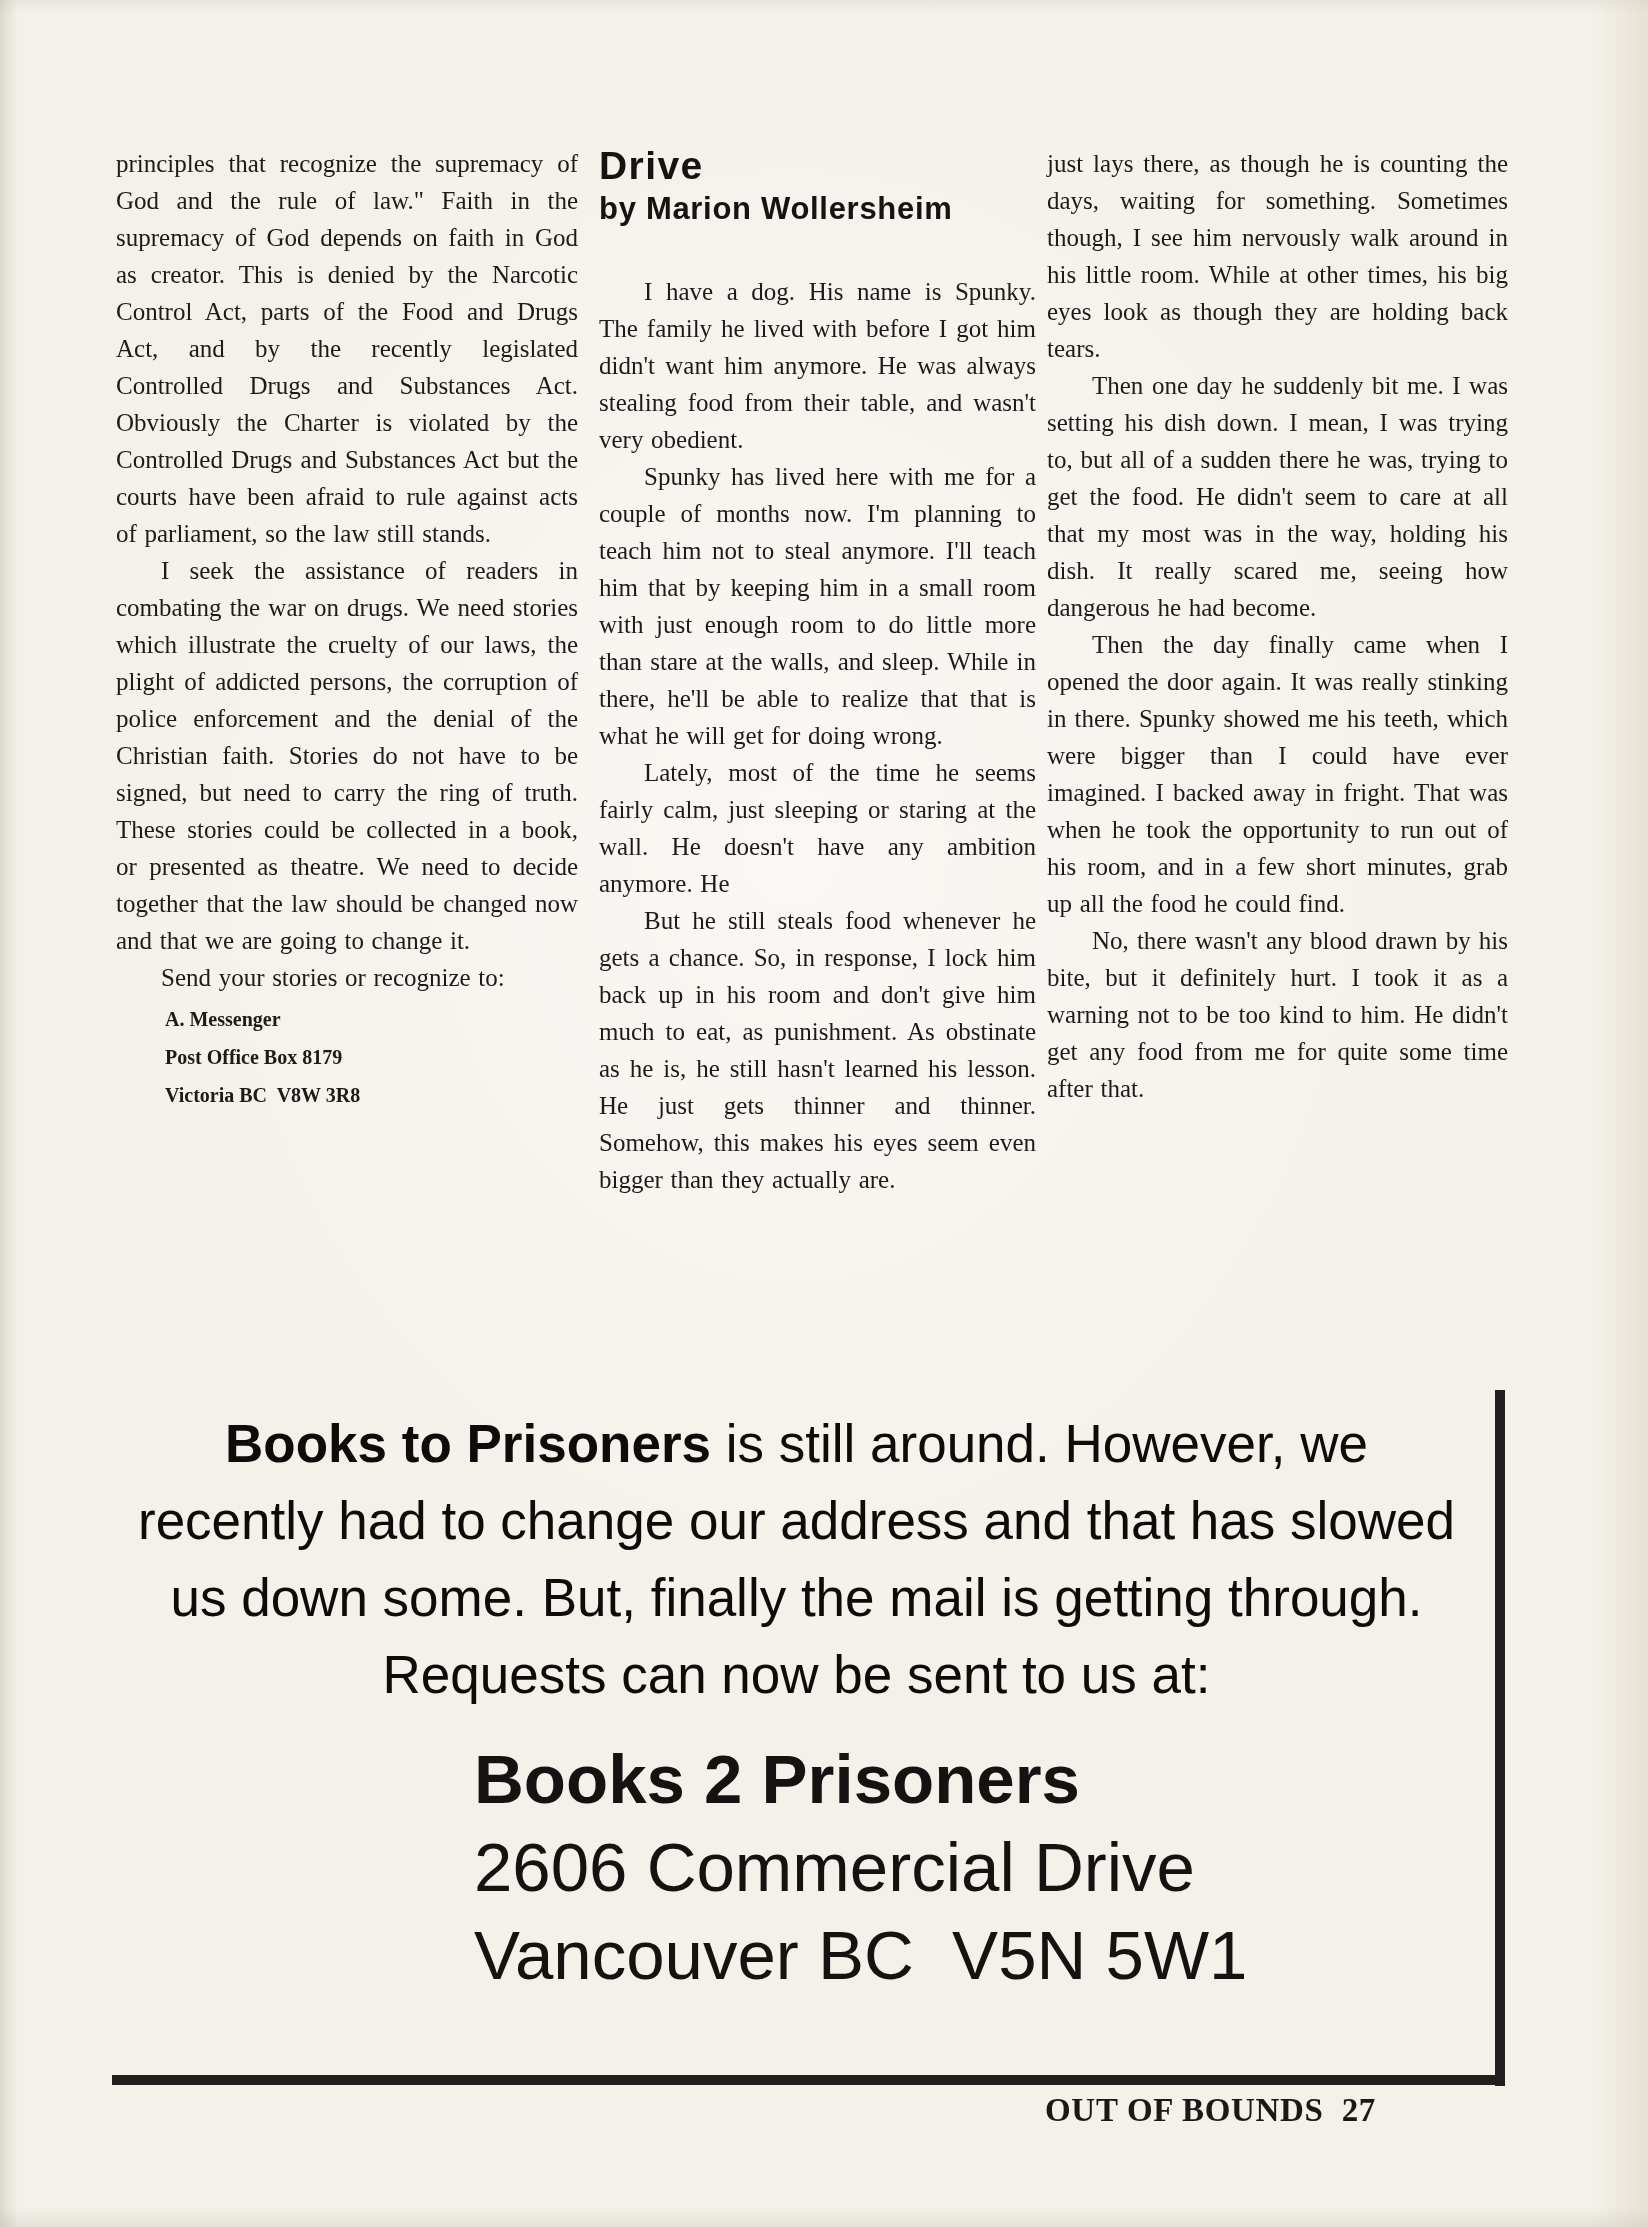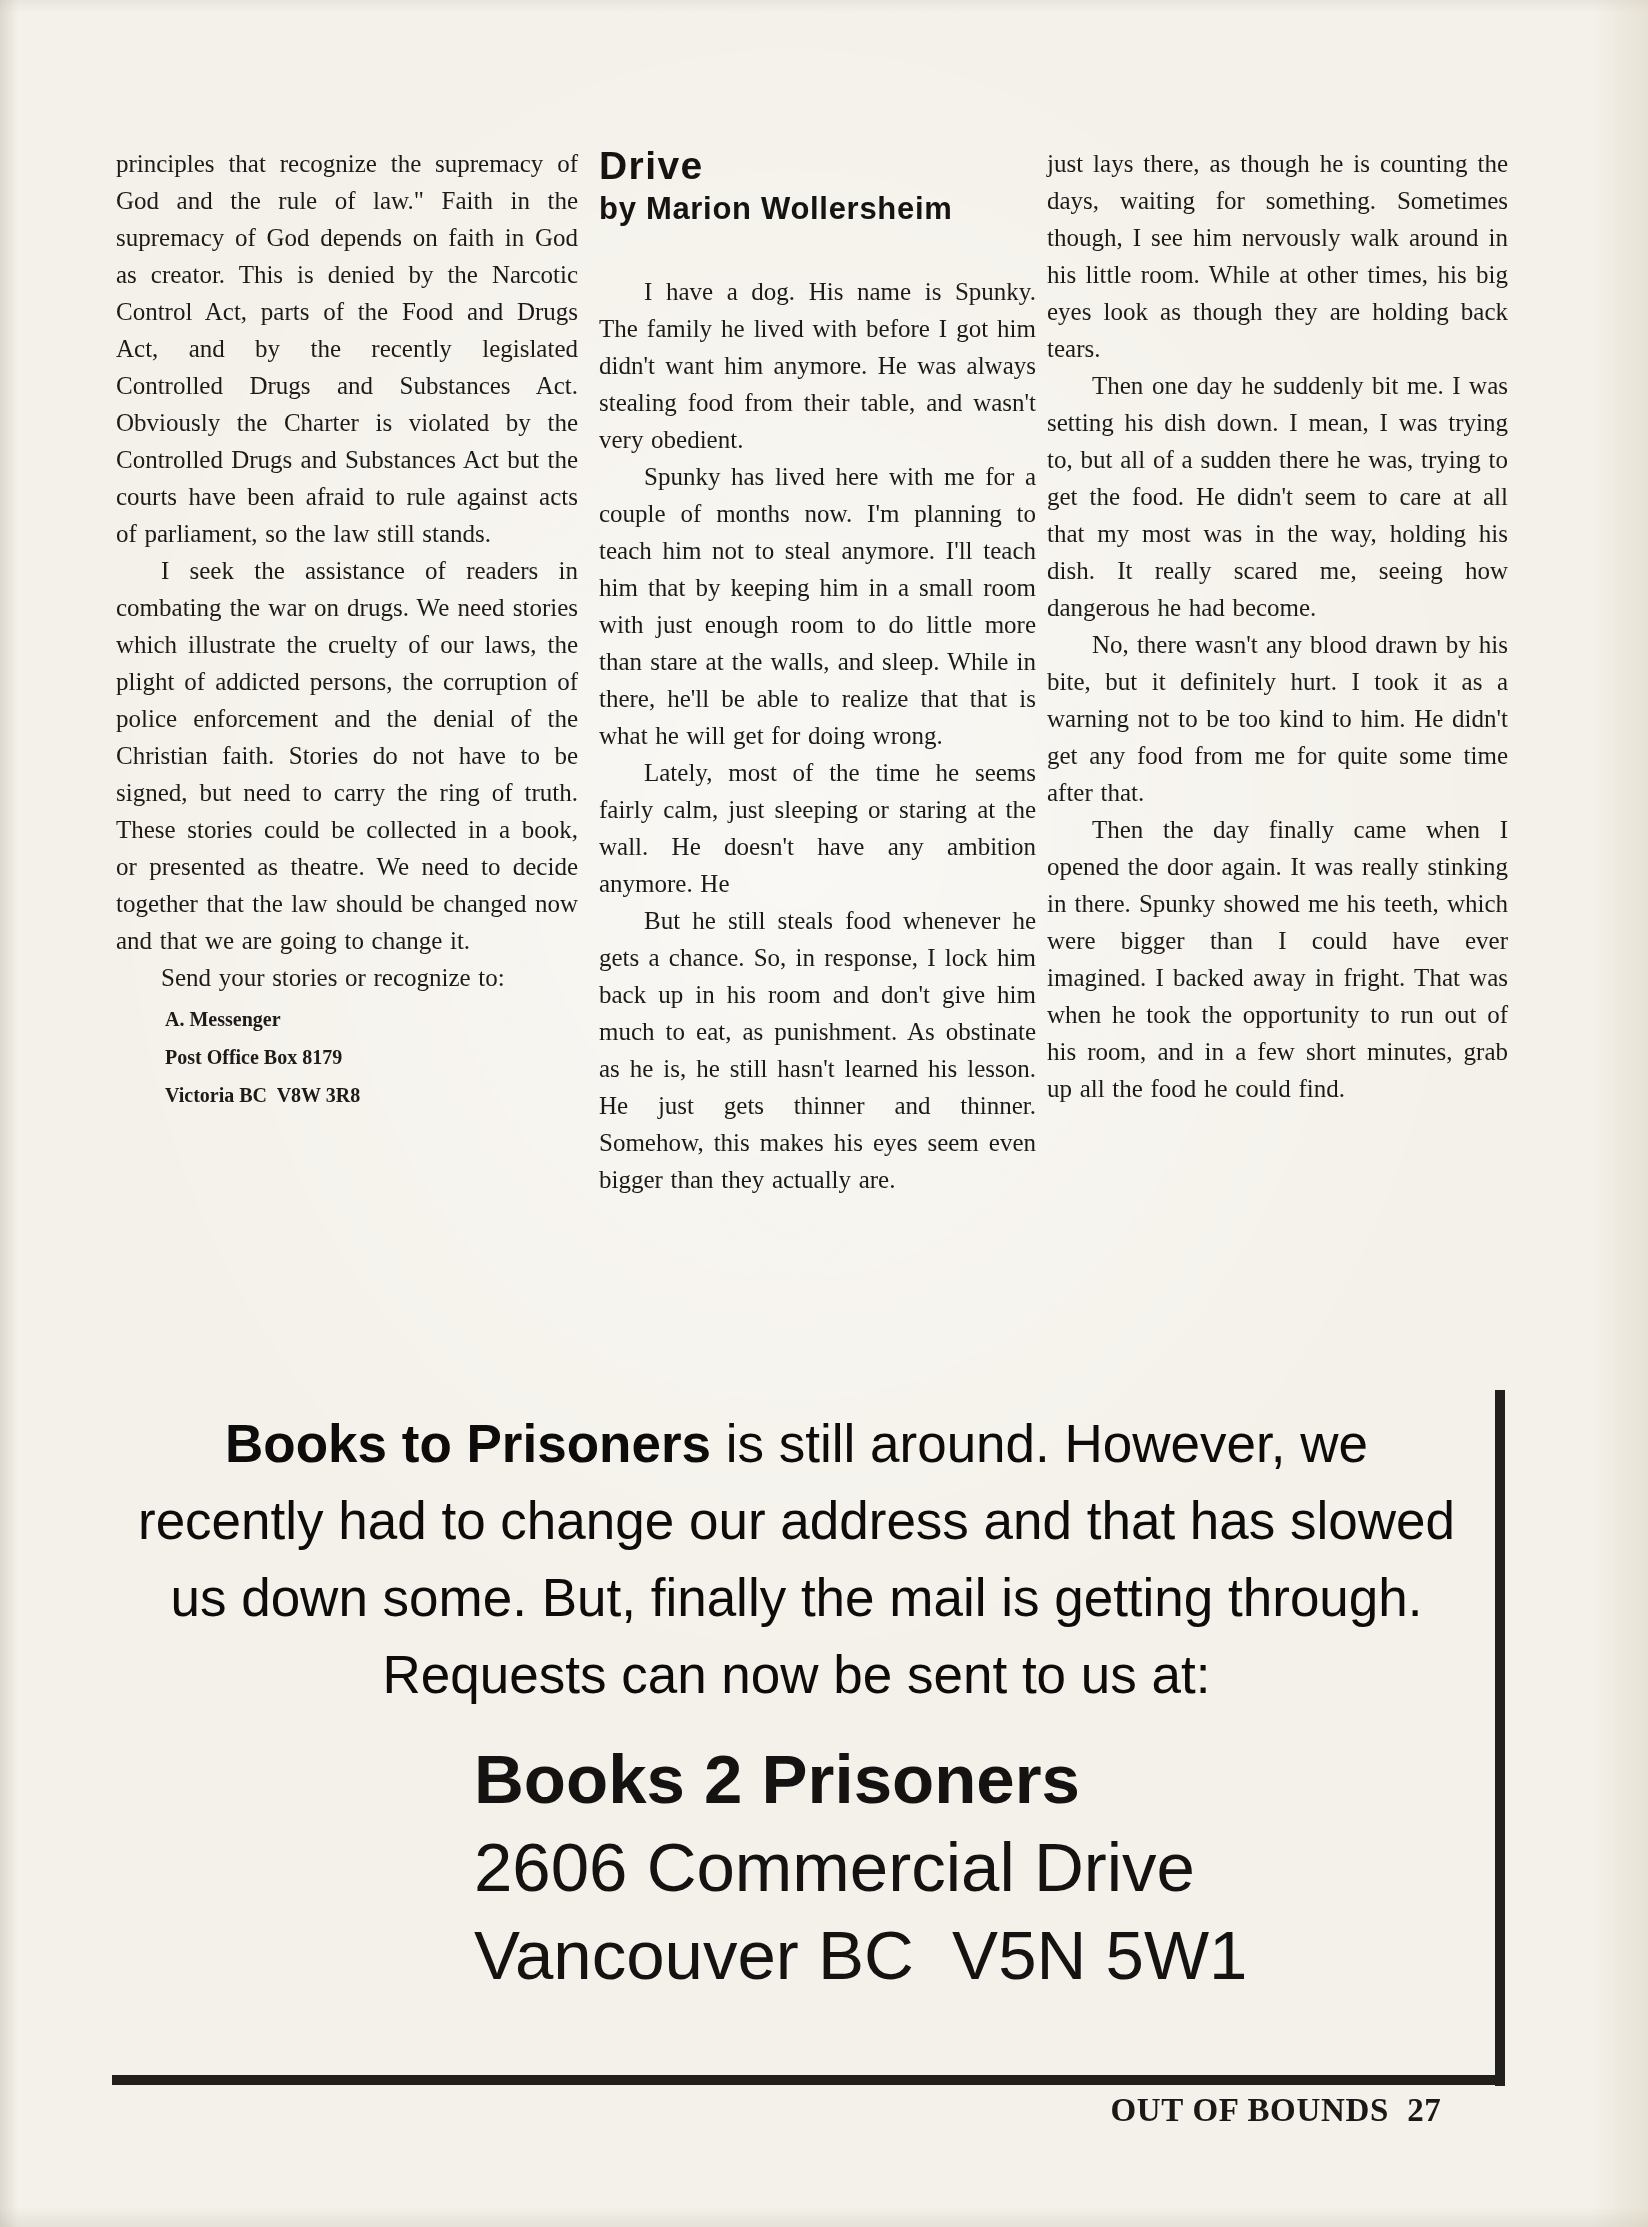--- a/index.html
+++ b/index.html
@@ -40,21 +40,21 @@
   .notice-par .lead{font-weight:bold;}
   .notice-addr{
     position:absolute;left:474px;top:1736px;
     font-family:Liberation Sans, sans-serif;
     font-size:69px;line-height:88px;color:#141312;text-align:left;
   }
   .notice-addr .line-bold{font-weight:bold;}
   .vline{position:absolute;left:1495px;top:1390px;width:10.2px;height:696px;background:#21201e;}
   .hline{position:absolute;left:112px;top:2075px;width:1393px;height:10.2px;background:#21201e;}
   .footer{
-    position:absolute;top:2092px;left:1045px;width:462px;text-align:center;
+    position:absolute;top:2092px;left:1045px;width:462px;text-align:left;
     font-weight:bold;font-size:33px;color:#1b1918;letter-spacing:0.7px;
   }
   .footer .pagenum{margin-left:18px;}
 </style>
 </head>
 <body>
 
 <div class="col col1">
   <p>principles that recognize the supremacy of God and the rule of law." Faith in the supremacy of God depends on faith in God as creator. This is denied by the Narcotic Control Act, parts of the Food and Drugs Act, and by the recently legislated Controlled Drugs and Substances Act. Obviously the Charter is violated by the Controlled Drugs and Substances Act but the courts have been afraid to rule against acts of parliament, so the law still stands.</p>
   <p class="indent">I seek the assistance of readers in combating the war on drugs. We need stories which illustrate the cruelty of our laws, the plight of addicted persons, the corruption of police enforcement and the denial of the Christian faith. Stories do not have to be signed, but need to carry the ring of truth. These stories could be collected in a book, or presented as theatre. We need to decide together that the law should be changed now and that we are going to change it.</p>
@@ -71,22 +71,22 @@
   <h2 class="byline">by Marion Wollersheim</h2>
   <p class="indent first-body">I have a dog. His name is Spunky. The family he lived with before I got him didn't want him anymore. He was always stealing food from their table, and wasn't very obedient.</p>
   <p class="indent">Spunky has lived here with me for a couple of months now. I'm planning to teach him not to steal anymore. I'll teach him that by keeping him in a small room with just enough room to do little more than stare at the walls, and sleep. While in there, he'll be able to realize that that is what he will get for doing wrong.</p>
   <p class="indent">Lately, most of the time he seems fairly calm, just sleeping or staring at the wall. He doesn't have any ambition anymore. He</p>
   <p class="indent">But he still steals food whenever he gets a chance. So, in response, I lock him back up in his room and don't give him much to eat, as punishment. As obstinate as he is, he still hasn't learned his lesson. He just gets thinner and thinner. Somehow, this makes his eyes seem even bigger than they actually are.</p>
 </div>
 
 <div class="col col3">
   <p>just lays there, as though he is counting the days, waiting for something. Sometimes though, I see him nervously walk around in his little room. While at other times, his big eyes look as though they are holding back tears.</p>
   <p class="indent">Then one day he suddenly bit me. I was setting his dish down. I mean, I was trying to, but all of a sudden there he was, trying to get the food. He didn't seem to care at all that my most was in the way, holding his dish. It really scared me, seeing how dangerous he had become.</p>
+  <p class="indent">Then the day finally came when I opened the door again. It was really stinking in there. Spunky showed me his teeth, which were bigger than I could have ever imagined. I backed away in fright. That was when he took the opportunity to run out of his room, and in a few short minutes, grab up all the food he could find.</p>
   <p class="indent">No, there wasn't any blood drawn by his bite, but it definitely hurt. I took it as a warning not to be too kind to him. He didn't get any food from me for quite some time after that.</p>
-  <p class="indent">Then the day finally came when I opened the door again. It was really stinking in there. Spunky showed me his teeth, which were bigger than I could have ever imagined. I backed away in fright. That was when he took the opportunity to run out of his room, and in a few short minutes, grab up all the food he could find.</p>
 </div>
 
 <p class="notice-par"><span class="lead">Books to Prisoners</span><span> is still around.  However, we recently had to change our address and that has slowed us down some.  But, finally the mail is getting through.  Requests can now be sent to us at:</span></p>
 
 <div class="notice-addr">
   <div class="line-bold">Books 2 Prisoners</div>
   <div>2606 Commercial Drive</div>
   <div>Vancouver BC&nbsp; V5N 5W1</div>
 </div>
 

